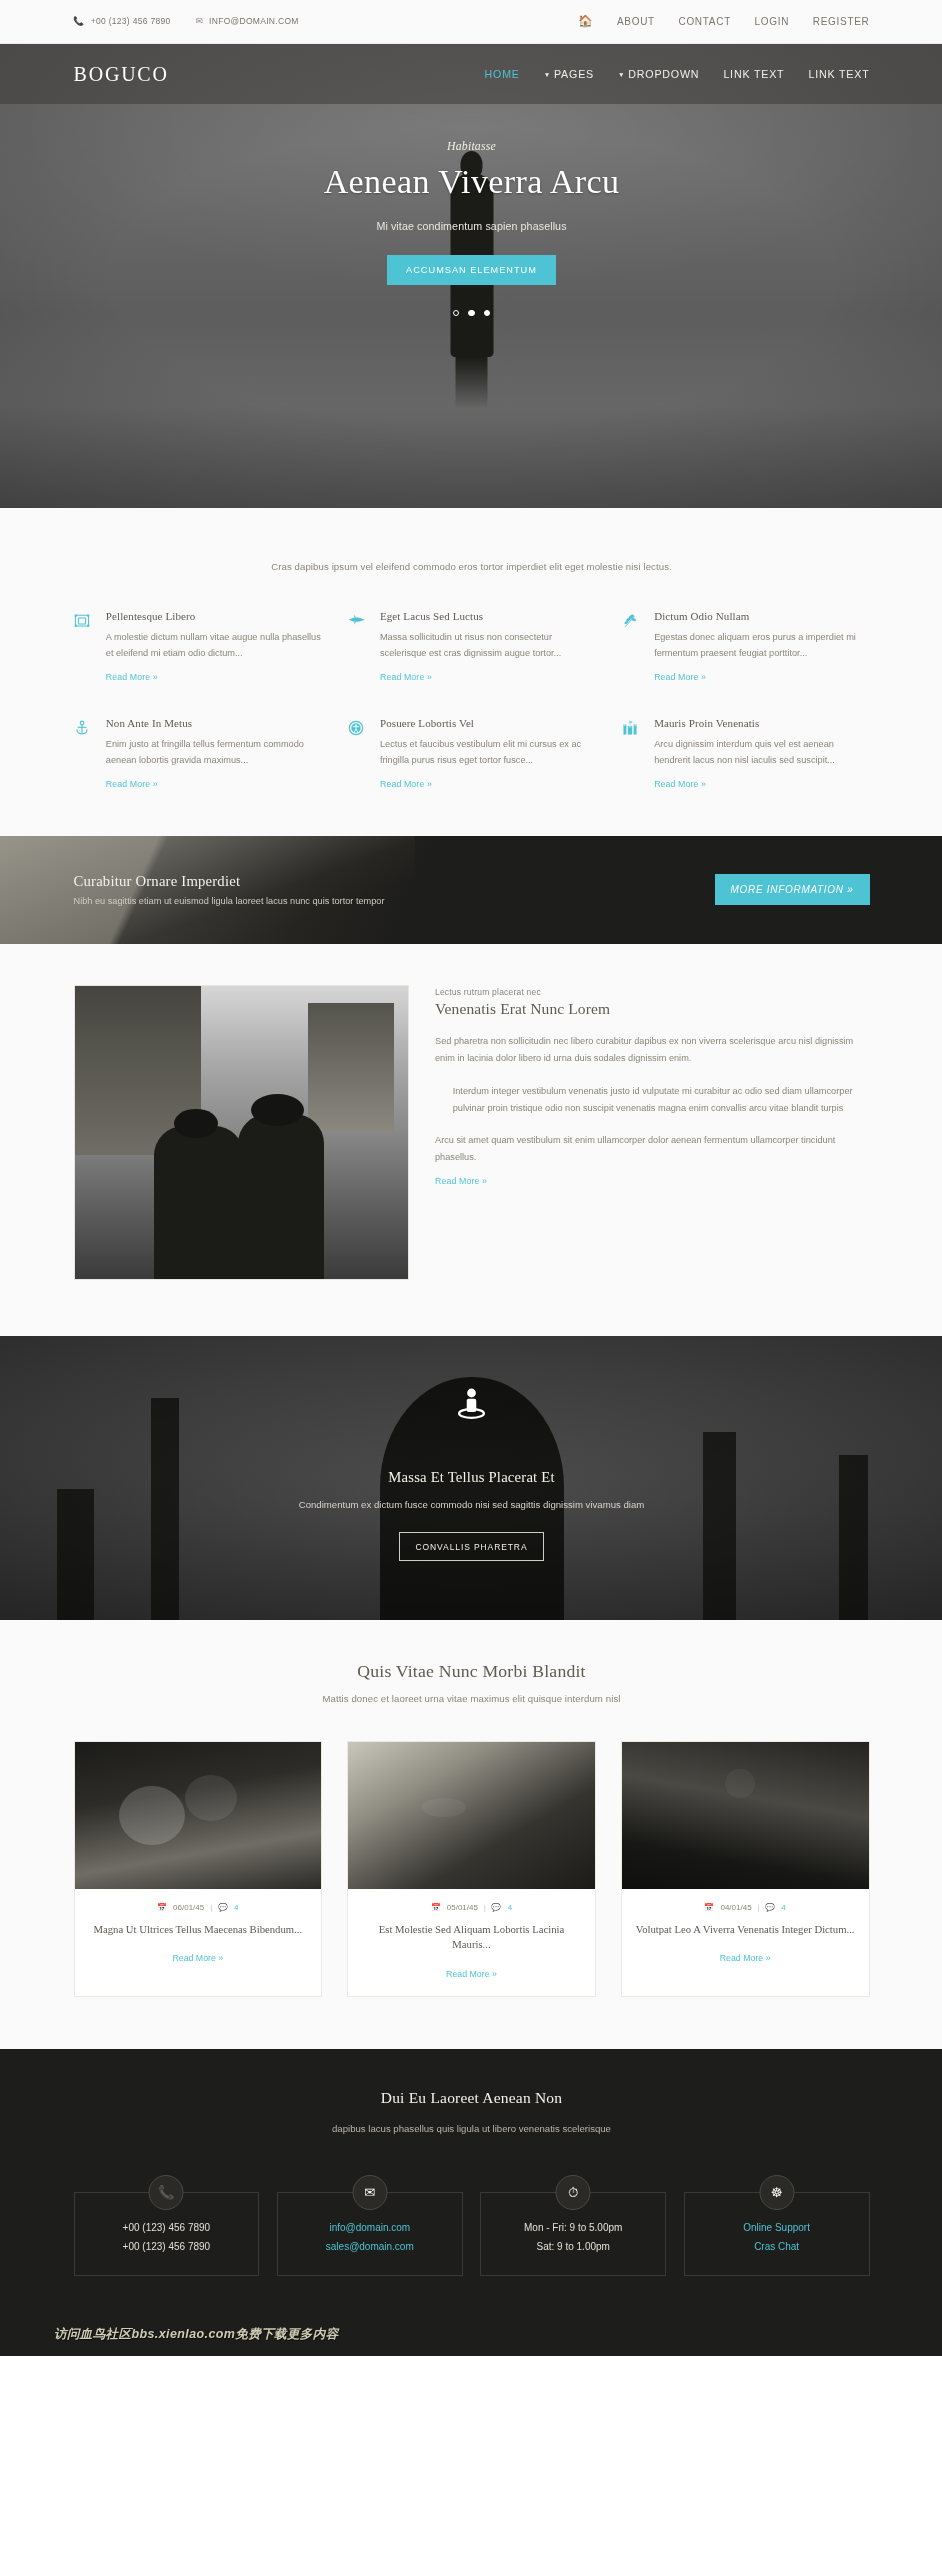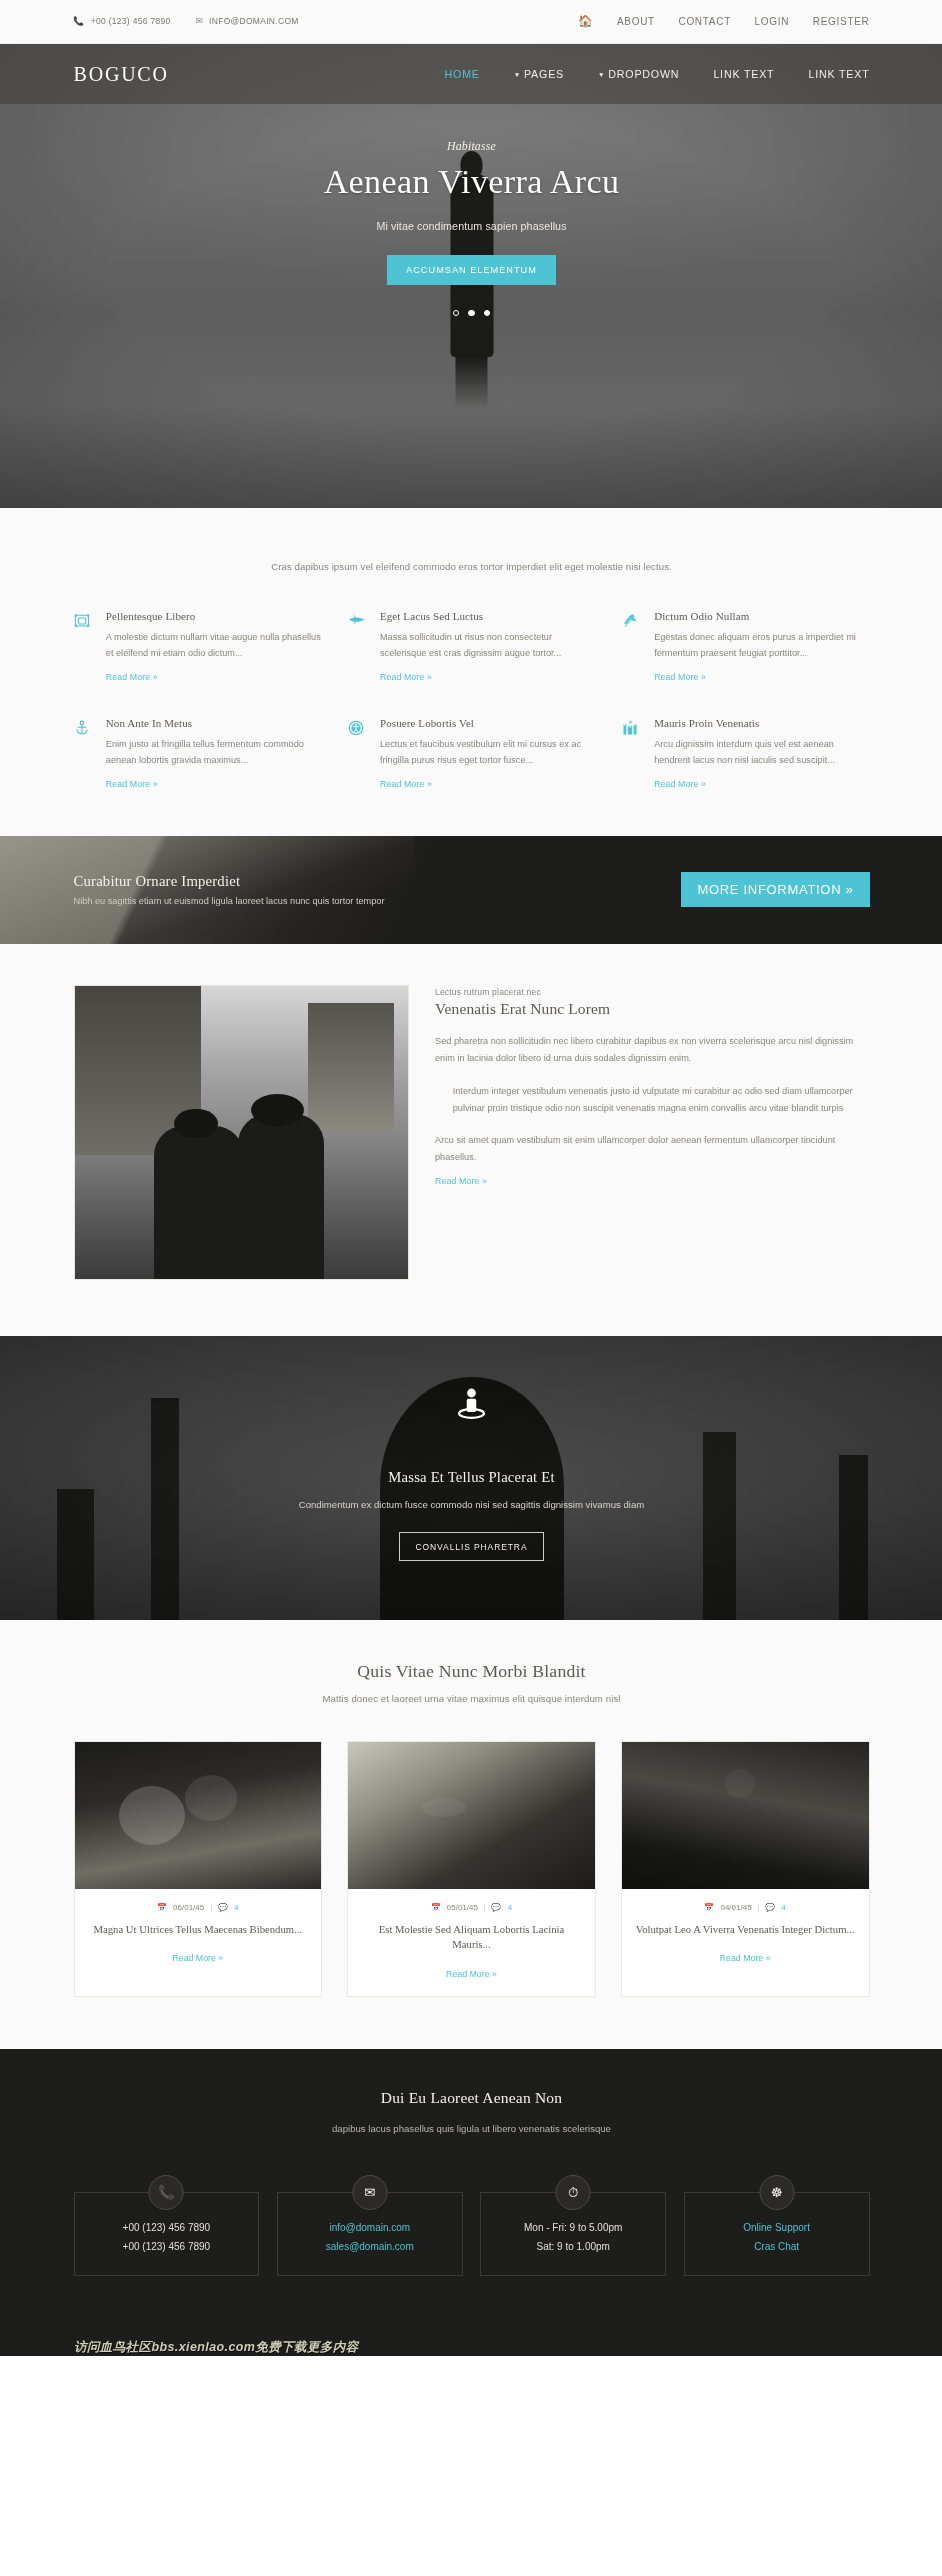--- a/index.html
+++ b/index.html
@@ -70,21 +70,21 @@
     height: 60px;
     background: rgba(60,58,54,.55);
     display: flex; align-items: center;
   }
   .navbar .container { display:flex; align-items:center; }
   .brand {
     font-family: "Liberation Serif", serif;
     font-size: 20px; color:#fff; letter-spacing: 1.8px;
     text-decoration:none;
   }
-  .mainnav { margin-left:auto; display:flex; align-items:center; gap:34px; }
+  .mainnav { margin-left:auto; display:flex; align-items:center; gap:24px; }
   .mainnav a {
     color:#f2f0ea; text-decoration:none;
     font-size:10.7px; letter-spacing:0.8px;
     display:flex; align-items:center; gap:2.9px;
   }
   .mainnav a.active { color:#4ec3d4; }
   .caret { font-size:6.6px; position:relative; top:0.7px; }
 
   .hero-content {
     position: relative; z-index: 4;
@@ -183,23 +183,24 @@
     background: linear-gradient(160deg, rgba(160,157,147,.75) 0%, rgba(60,59,54,.2) 60%, transparent 75%);
   }
   .cta .container { position:relative; z-index:3; height:108px; display:flex; align-items:center; }
   .cta-h {
     font-family:"Liberation Serif", serif; font-weight:normal;
     color:#f4f2ec; font-size:14.7px; letter-spacing:0.2px;
   }
   .cta-p { margin-top:6.6px; color:#cfccc2; font-size:9.2px; }
   .cta-btn {
     margin-left:auto; background:#4ec3d4; color:#fff;
-    font-size:13px; letter-spacing:0.7px;
+    font-size:10px; letter-spacing:0.7px;
     padding:9.6px 16px; text-decoration:none; border:none; cursor:pointer;
     font-family:"Liberation Sans", sans-serif;
+    font-style:italic;
   }
 
   
   .article { background:#fafafa; padding: 41px 0 56px; }
   .article .container { display:flex; gap: 26.5px; align-items:flex-start; }
   .art-img {
     width: 335px; height: 295px; flex:0 0 335px;
     background:#6a6860; position:relative; overflow:hidden;
     border:0.7px solid #e7e5df;
   }
@@ -321,21 +322,21 @@
     position:absolute; top:-17.7px; left:50%; transform:translateX(-50%);
     width:35px; height:35px; border-radius:50%;
     background:#2b2a27; border:0.7px solid #4a4945;
     display:flex; align-items:center; justify-content:center;
     color:#fff; font-size:13.3px; line-height:1;
   }
   .f-line { font-size:10px; color:#e3e0d7; line-height:1.9; }
   .f-line.link { color:#4ec3d4; }
   .watermark {
     height:42px; background:#1d1d1b;
-    display:flex; align-items:flex-end; padding-left:74px;
+    display:flex; align-items:center; padding-left:54px;
   }
   .wm-text {
     font-family:"Liberation Sans", sans-serif;
     font-size:12.5px; font-weight:bold; font-style:italic;
     color:#cfcbb4; letter-spacing:0.4px;
     text-shadow: 0.7px 0.7px 0 rgba(0,0,0,.6);
   }
 </style>
 </head>
 <body>

